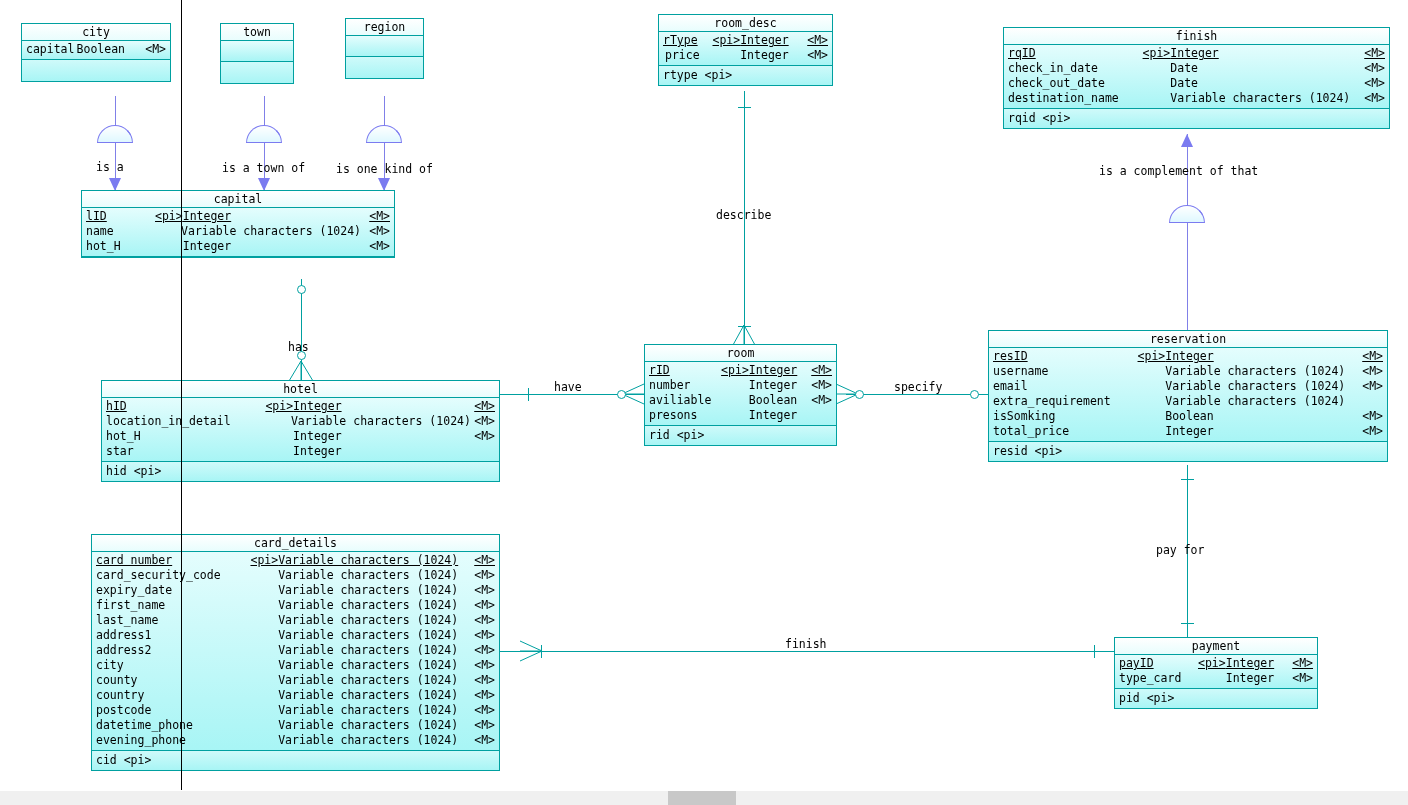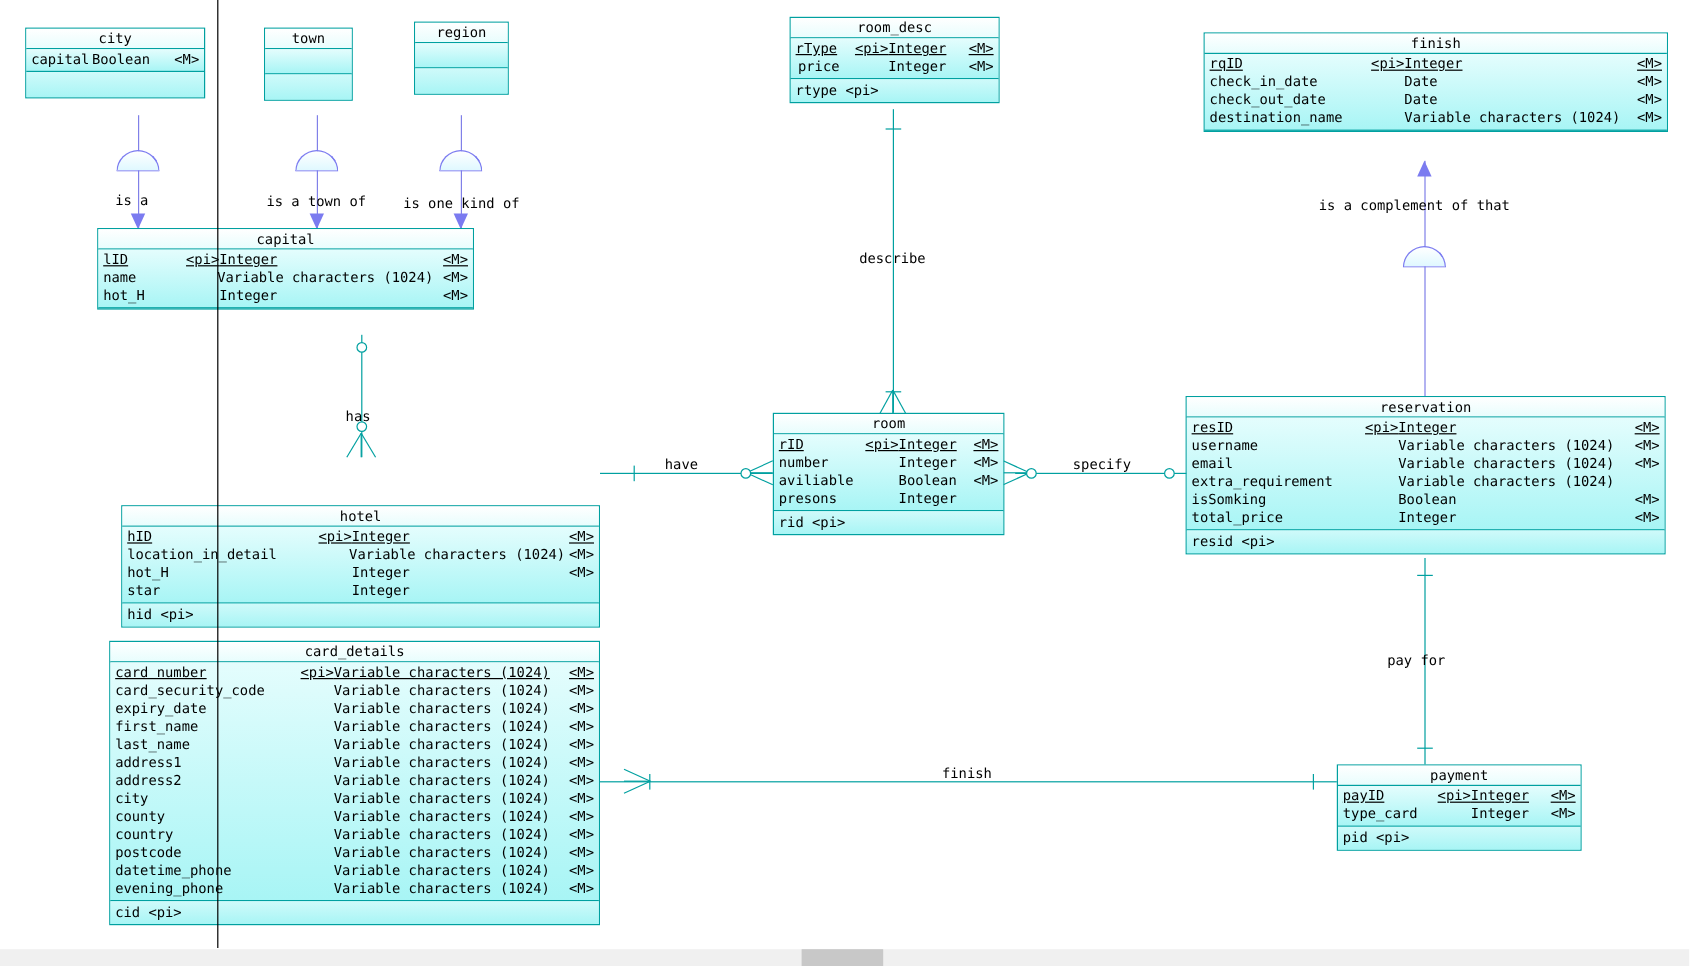--- a/index.html
+++ b/index.html
@@ -291,21 +291,21 @@
       </div>
       <div class="row">
         <span class="c-name" style="width:62px;">hot_H</span>
         <span class="c-pi" style="width:36px;"></span>
         <span class="c-type" style="width:176px;">Integer</span>
         <span class="c-m" style="width:34px;">&lt;M&gt;</span>
       </div>
     </div>
   </div>
 
-  <div class="entity" style="left:101px; top:380px; width:399px;margin-top:41px;">
+  <div class="entity" style="left:101px; top:380px; width:399px;">
     <div class="ent-title">hotel</div>
     <div class="ent-attrs">
       <div class="row">
         <span class="c-name u" style="width:152px;">hID</span>
         <span class="c-pi u" style="width:38px;">&lt;pi&gt;</span>
         <span class="c-type u" style="width:172px;">Integer</span>
         <span class="c-m u" style="width:33px;">&lt;M&gt;</span>
       </div>
       <div class="row">
         <span class="c-name" style="width:152px;">location_in_detail</span>
@@ -485,20 +485,21 @@
         <span class="c-type" style="width:184px;">Date</span>
         <span class="c-m" style="width:33px;">&lt;M&gt;</span>
       </div>
       <div class="row">
         <span class="c-name" style="width:128px;">destination_name</span>
         <span class="c-pi" style="width:36px;"></span>
         <span class="c-type" style="width:184px;">Variable characters (1024)</span>
         <span class="c-m" style="width:33px;">&lt;M&gt;</span>
       </div>
     </div>
+    <div class="ent-ident"><span>rqid &lt;pi&gt;</span></div>
   </div>
 
   <div class="entity" style="left:988px; top:330px; width:400px;">
     <div class="ent-title">reservation</div>
     <div class="ent-attrs">
       <div class="row">
         <span class="c-name u" style="width:138px;">resID</span>
         <span class="c-pi u" style="width:36px;">&lt;pi&gt;</span>
         <span class="c-type u" style="width:187px;">Integer</span>
         <span class="c-m u" style="width:33px;">&lt;M&gt;</span>

